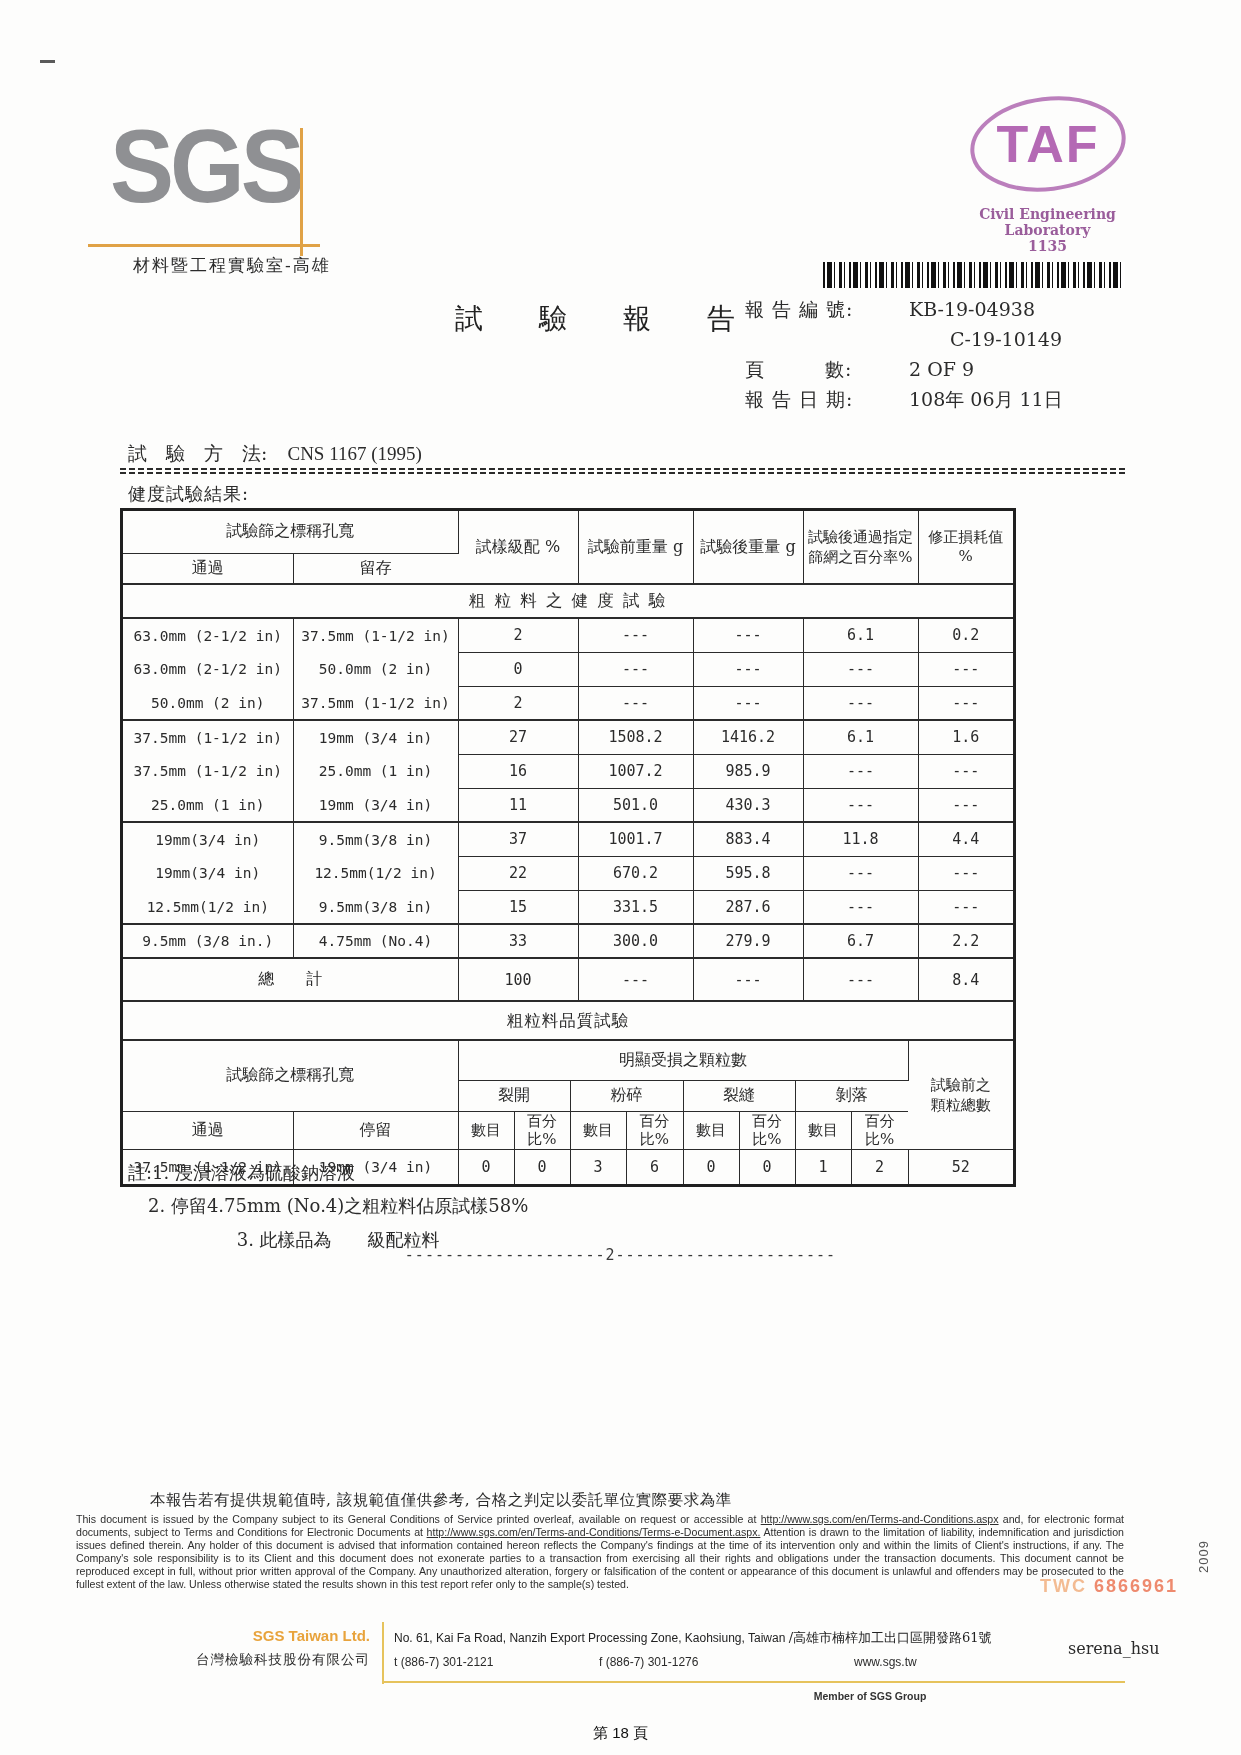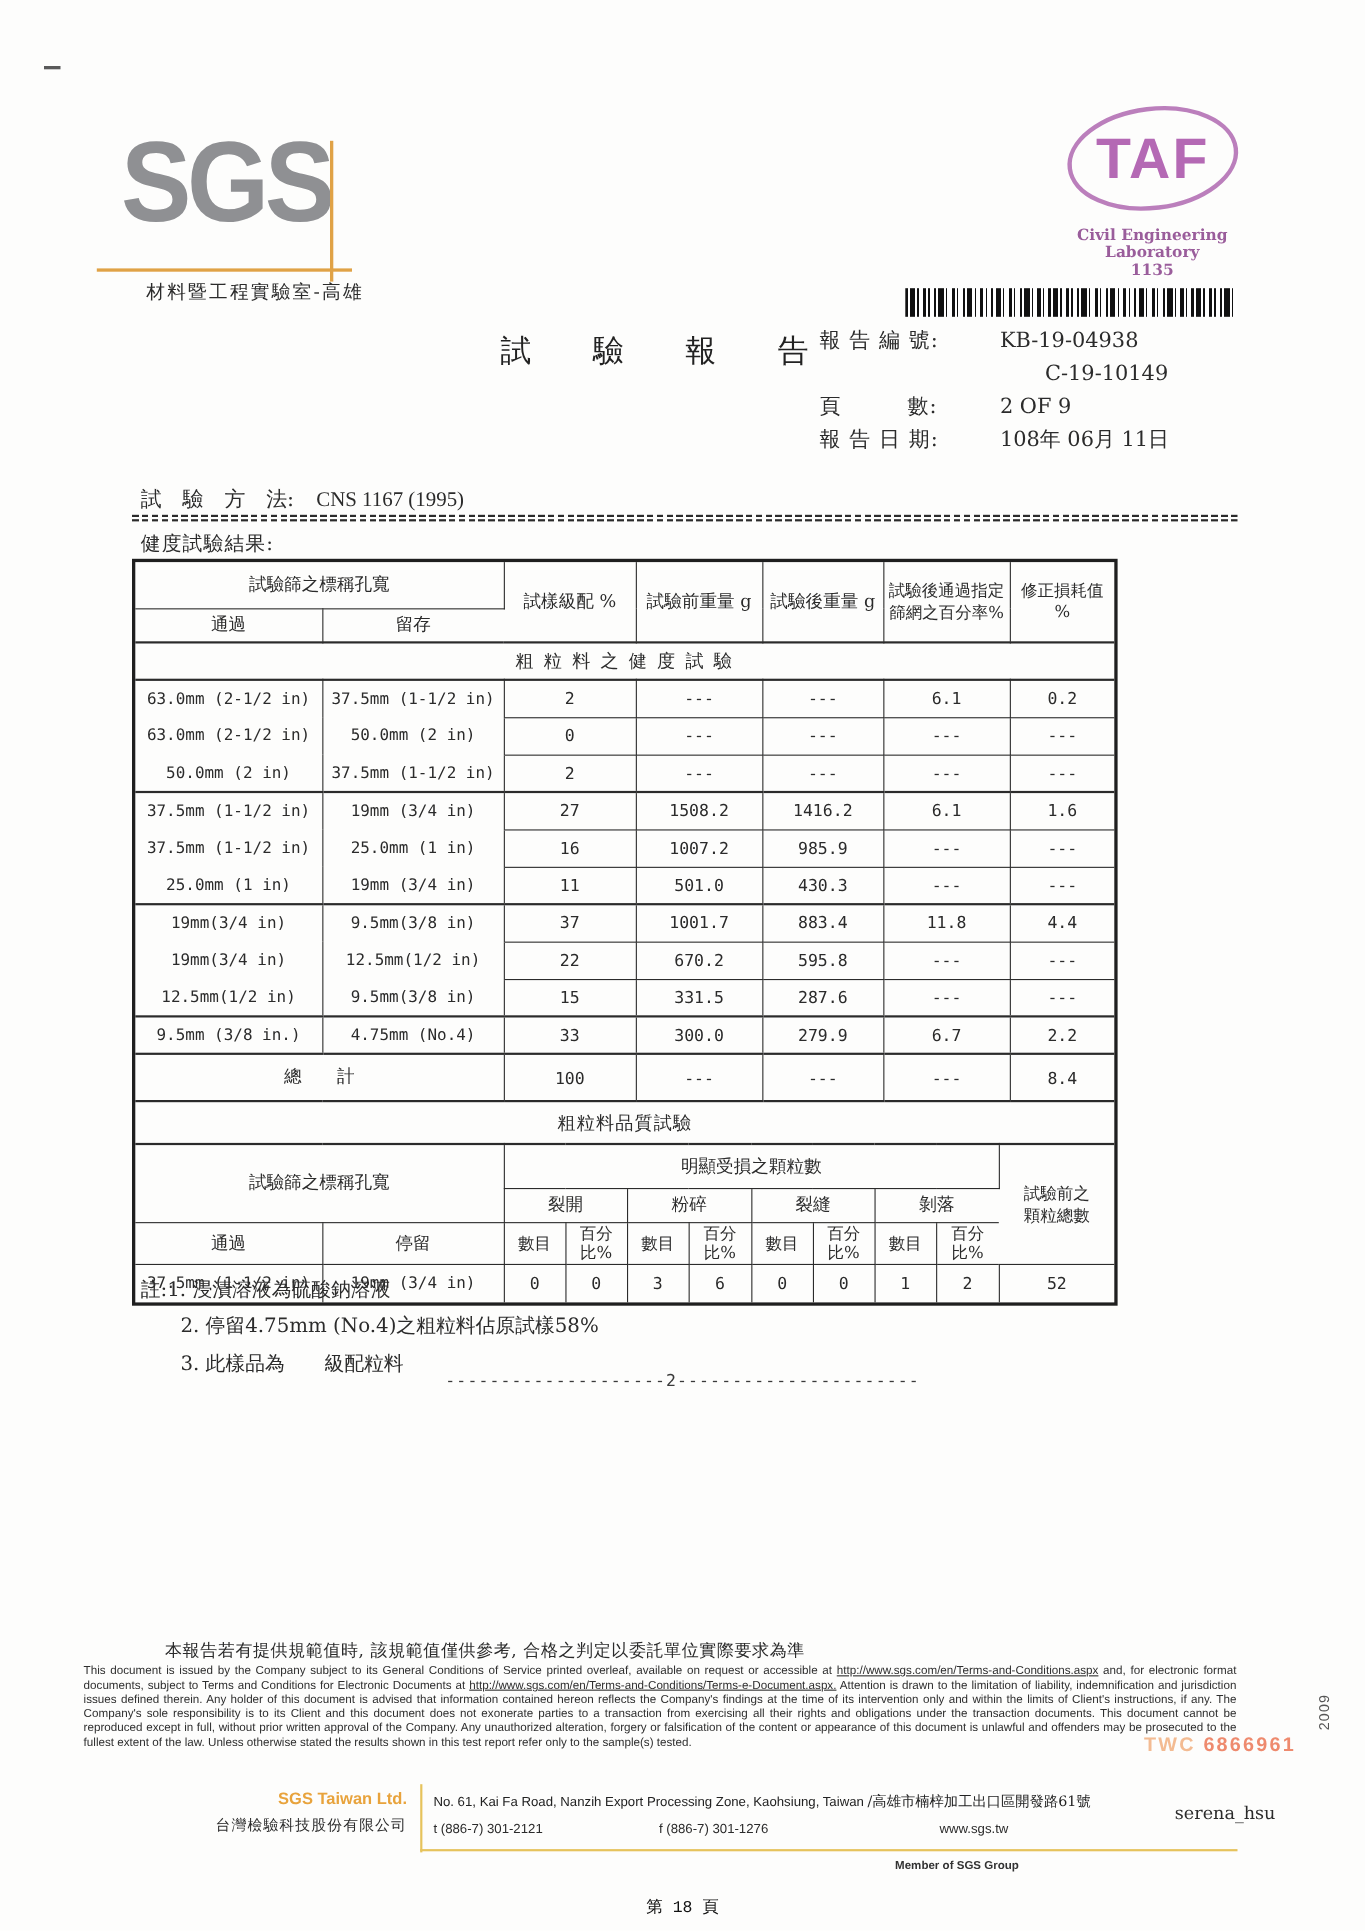--- a/index.html
+++ b/index.html
@@ -65,21 +65,21 @@
   tr.q-sub td{border-bottom:2px solid #2b2b2b;font-size:16.5px;letter-spacing:1px;}
   tr.q-h1{height:40px;}
   tr.q-h2{height:31px;}
   tr.q-h3{height:31px;}
   tr.q-d{height:34px;}
   tr.q-d td{border-bottom:none;}
   .twolines div{line-height:1.35;}
 
   
   .notes{position:absolute;left:128px;top:1156px;font-size:18px;line-height:1.85;}
-  .notes .indent{margin-left:36px;}
+  .notes .indent{margin-left:20px;text-align:center;}
   .sep2{position:absolute;left:0;top:1246px;width:1241px;text-align:center;font-family:"DejaVu Sans Mono","Liberation Mono",monospace;font-size:15px;color:#3a3a3a;letter-spacing:1px;}
 
   
   .cn-notice{position:absolute;left:150px;top:1490px;font-size:15.5px;letter-spacing:0.5px;}
   .disclaimer{position:absolute;left:76px;top:1513px;width:1048px;font-family:"Liberation Sans",sans-serif;font-size:10.6px;line-height:1.22;color:#2e2e2e;text-align:justify;}
   .disclaimer .lnk{text-decoration:underline;}
   .stamp{position:absolute;left:1040px;top:1576px;font-family:"Liberation Sans",sans-serif;font-size:18px;letter-spacing:2px;white-space:nowrap;}
   .stamp .pfx{color:#f3bb92;font-weight:bold;}
   .stamp .nbr{color:#ee8a6e;font-weight:bold;}
   .side-year{position:absolute;left:1196px;top:1540px;font-family:"Liberation Sans",sans-serif;font-size:13px;color:#555;writing-mode:vertical-rl;transform:rotate(180deg);letter-spacing:1px;}
@@ -89,21 +89,21 @@
   .f-vline{position:absolute;left:382px;top:1622px;width:2px;height:62px;background:#e6c35c;}
   .f-addr{position:absolute;left:394px;top:1629px;font-family:"Liberation Sans",sans-serif;font-size:12px;color:#222;white-space:nowrap;}
   .f-addr .cnpart{font-family:"DejaVu Serif",serif;font-size:13px;}
   .f-contacts{position:absolute;left:394px;top:1655px;width:730px;font-family:"Liberation Sans",sans-serif;font-size:12px;display:flex;}
   .f-contacts .tel{width:205px;}
   .f-contacts .fax{width:255px;}
   .f-contacts .web{flex:1;}
   .f-hline{position:absolute;left:382px;top:1681px;width:743px;height:2px;background:#e6c35c;}
   .f-member{position:absolute;left:700px;top:1690px;width:340px;text-align:center;font-family:"Liberation Sans",sans-serif;font-weight:bold;font-size:10.5px;color:#333;}
   .f-sign{position:absolute;left:1068px;top:1639px;font-size:16px;}
-  .page-num{position:absolute;left:0;top:1724px;width:1241px;text-align:center;font-size:15px;color:#111;font-family:Liberation Mono, monospace;}
+  .page-num{position:absolute;left:0;top:1724px;width:1241px;text-align:center;font-size:15px;color:#111;font-family:Liberation Sans, sans-serif;}
 </style>
 </head>
 <body>
 
 <div class="page">
 
   <div class="corner-dash"></div>
 
   <div class="sgs-block">
     <span class="sgs-text">SGS</span>

